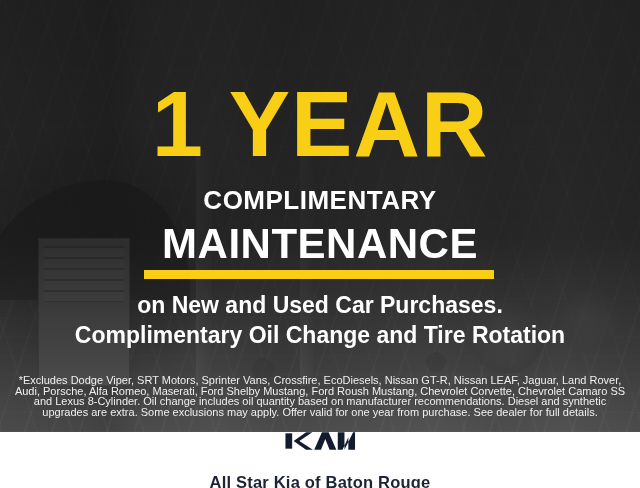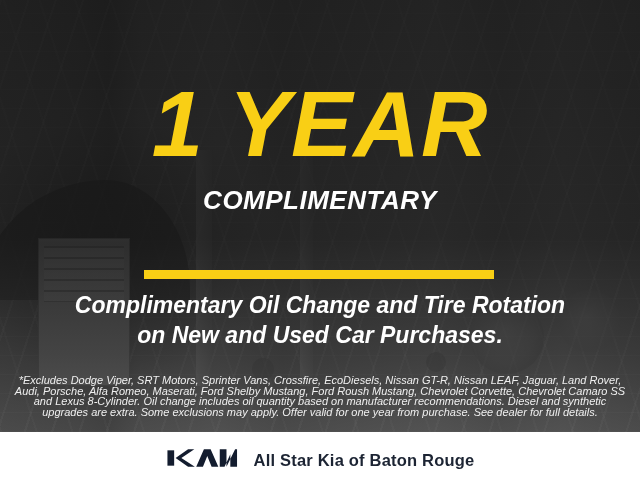--- a/index.html
+++ b/index.html
@@ -21,21 +21,20 @@
 
   
   .hero {
     position: absolute;
     left: 0;
     top: 0;
     width: 640px;
     height: 432px;
     overflow: hidden;
     background: #1d4ed8;
-    font-style: italic;
   }
 
   
   .photo {
     position: absolute;
     inset: 0;
     background:
       
       repeating-linear-gradient(108deg,
         rgba(255,255,255,0.055) 0px, rgba(255,255,255,0.055) 2px,
@@ -168,20 +167,21 @@
     position: absolute;
     left: 0;
     top: 432px;
     width: 640px;
     height: 56px;
     background: #ffffff;
     display: flex;
     align-items: center;
     justify-content: center;
     gap: 16px;
+    flex-direction: column;
   }
   .kia-logo { display: block; }
   .dealer-name {
     font-size: 16.5px;
     font-weight: bold;
     color: #1c2433;
     letter-spacing: 0.2px;
     white-space: nowrap;
   }
 </style>
@@ -202,26 +202,27 @@
     <div class="obj caster-a"></div>
     <div class="obj caster-b"></div>
 
     <div class="scrim"></div>
 
     <div class="content">
       <div class="headline-year">1 YEAR</div>
 
       <div class="headline-complimentary">COMPLIMENTARY</div>
 
+      <div class="headline-maintenance">MAINTENANCE</div>
 
       <div class="rule"></div>
 
       <div class="subhead">
+        <div>on New and Used Car Purchases.</div>
         <div>Complimentary Oil Change and Tire Rotation</div>
-        <div>on New and Used Car Purchases.</div>
       </div>
 
       <div class="disclaimer">*Excludes Dodge Viper, SRT Motors, Sprinter Vans, Crossfire, EcoDiesels, Nissan GT-R, Nissan LEAF, Jaguar, Land Rover, Audi, Porsche, Alfa Romeo, Maserati, Ford Shelby Mustang, Ford Roush Mustang, Chevrolet Corvette, Chevrolet Camaro SS and Lexus 8-Cylinder. Oil change includes oil quantity based on manufacturer recommendations. Diesel and synthetic upgrades are extra. Some exclusions may apply. Offer valid for one year from purchase. See dealer for full details.</div>
     </div>
   </div>
 
   <div class="footer">
     <span class="kia-logo">
       <svg width="72" height="24" viewBox="0 0 300 100" aria-hidden="true">
         <g fill="#131c2e">

